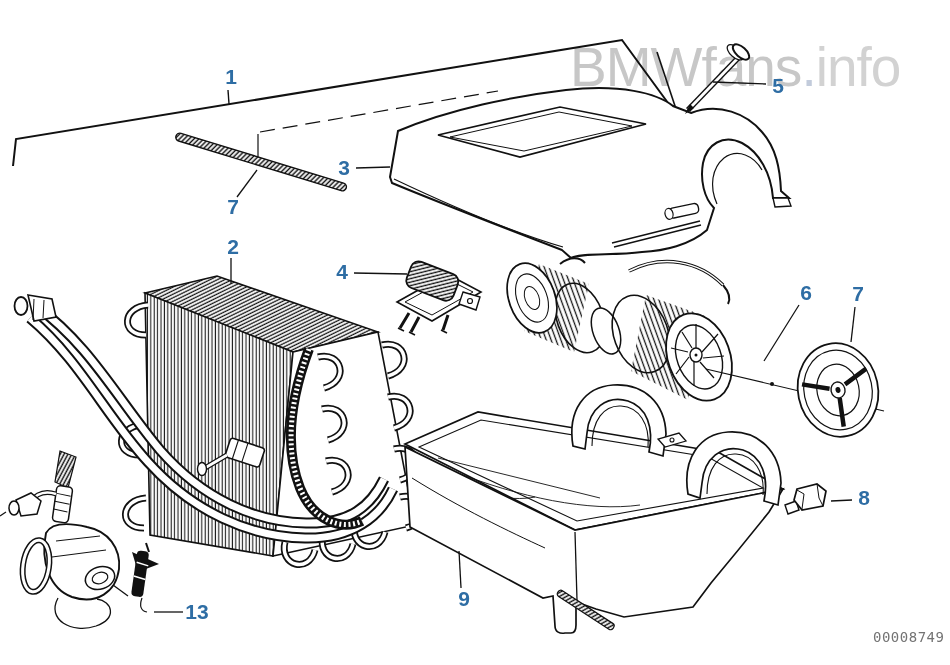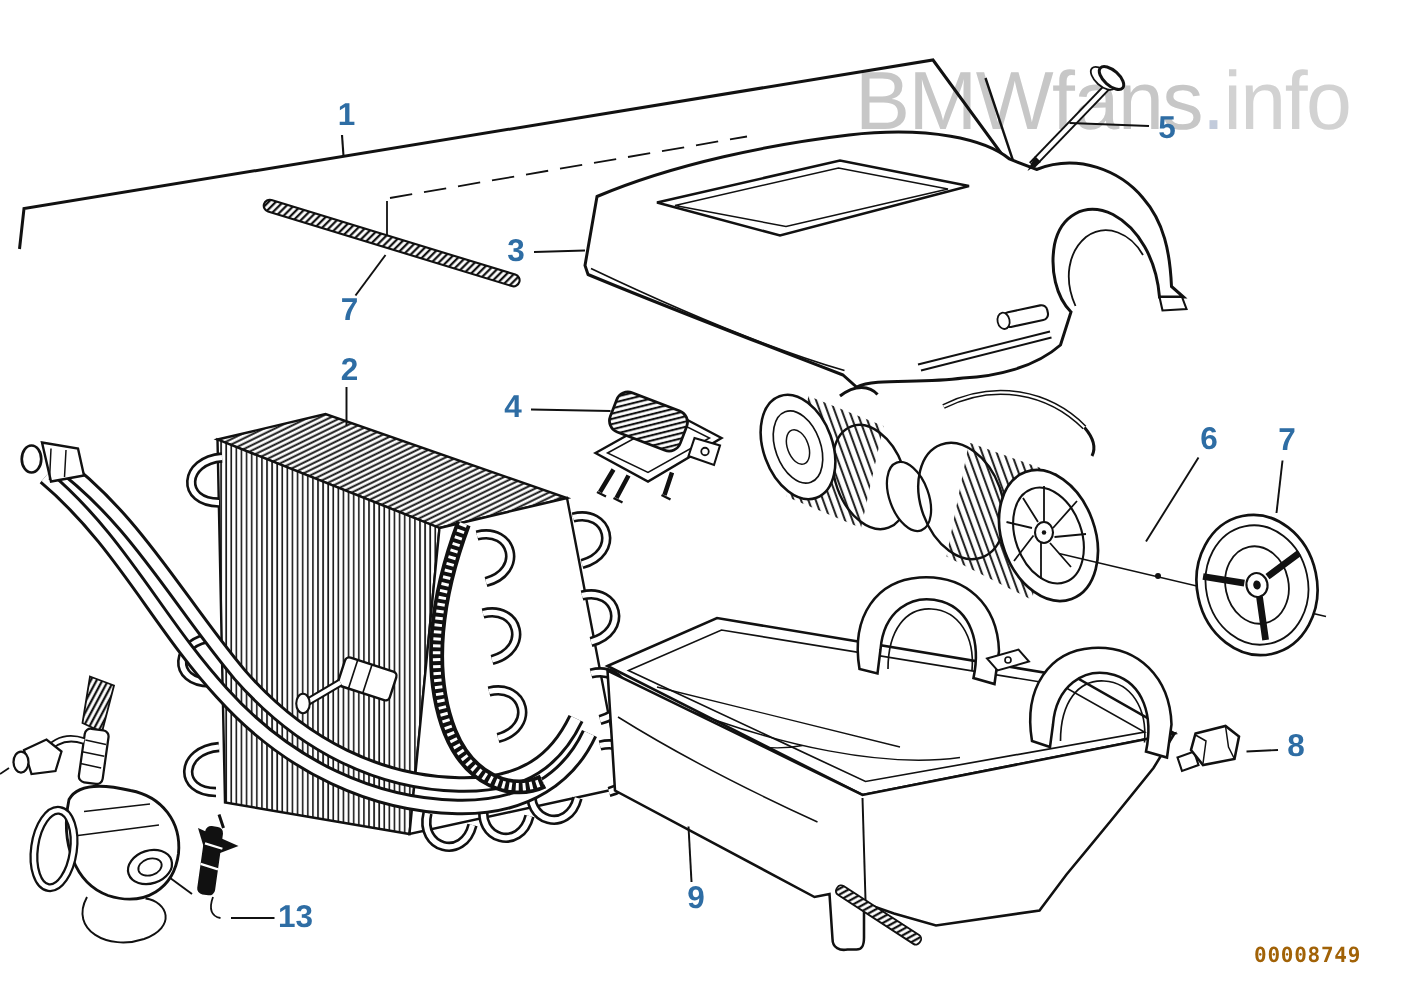--- a/index.html
+++ b/index.html
@@ -10,23 +10,23 @@
   .wm-top{left:570px;top:40px;font-size:55px;}
   .wm-top .wm-brand{color:#c7c7c7;}
   .wm-top .wm-dot{color:#c2cbdb;}
   .wm-top .wm-tld{color:#d2d2d2;}
   .wm-bottom{left:20px;top:610px;font-size:37px;letter-spacing:-0.5px;}
   .wm-bottom .wm-brand{color:#4d4d4d;}
   .wm-bottom .wm-dot{color:#7d9cc1;}
   .wm-bottom .wm-tld{color:#b2b2b2;}
   .callout{position:absolute;z-index:3;transform:translate(-50%,-50%);
            font-weight:bold;font-size:21px;color:#2e6da4;}
-  .diagram-code{position:absolute;z-index:3;left:836px;top:629px;
-           font-family:"DejaVu Sans Mono",monospace;font-weight:bold;
-           font-size:14px;color:#a16207;letter-spacing:0.5px;}
+  .diagram-code{position:absolute;z-index:3;left:873px;top:629px;
+           font-family:"DejaVu Sans Mono",monospace;font-weight:normal;
+           font-size:14px;color:#737373;letter-spacing:0.5px;}
 </style>
 </head>
 <body>
 
 <div id="stage">
 
   <div class="wm wm-top"><span class="wm-brand">BMWfans</span><span class="wm-dot">.</span><span class="wm-tld">info</span></div>
 
   <svg width="950" height="665" viewBox="0 0 950 665">
     <defs>

